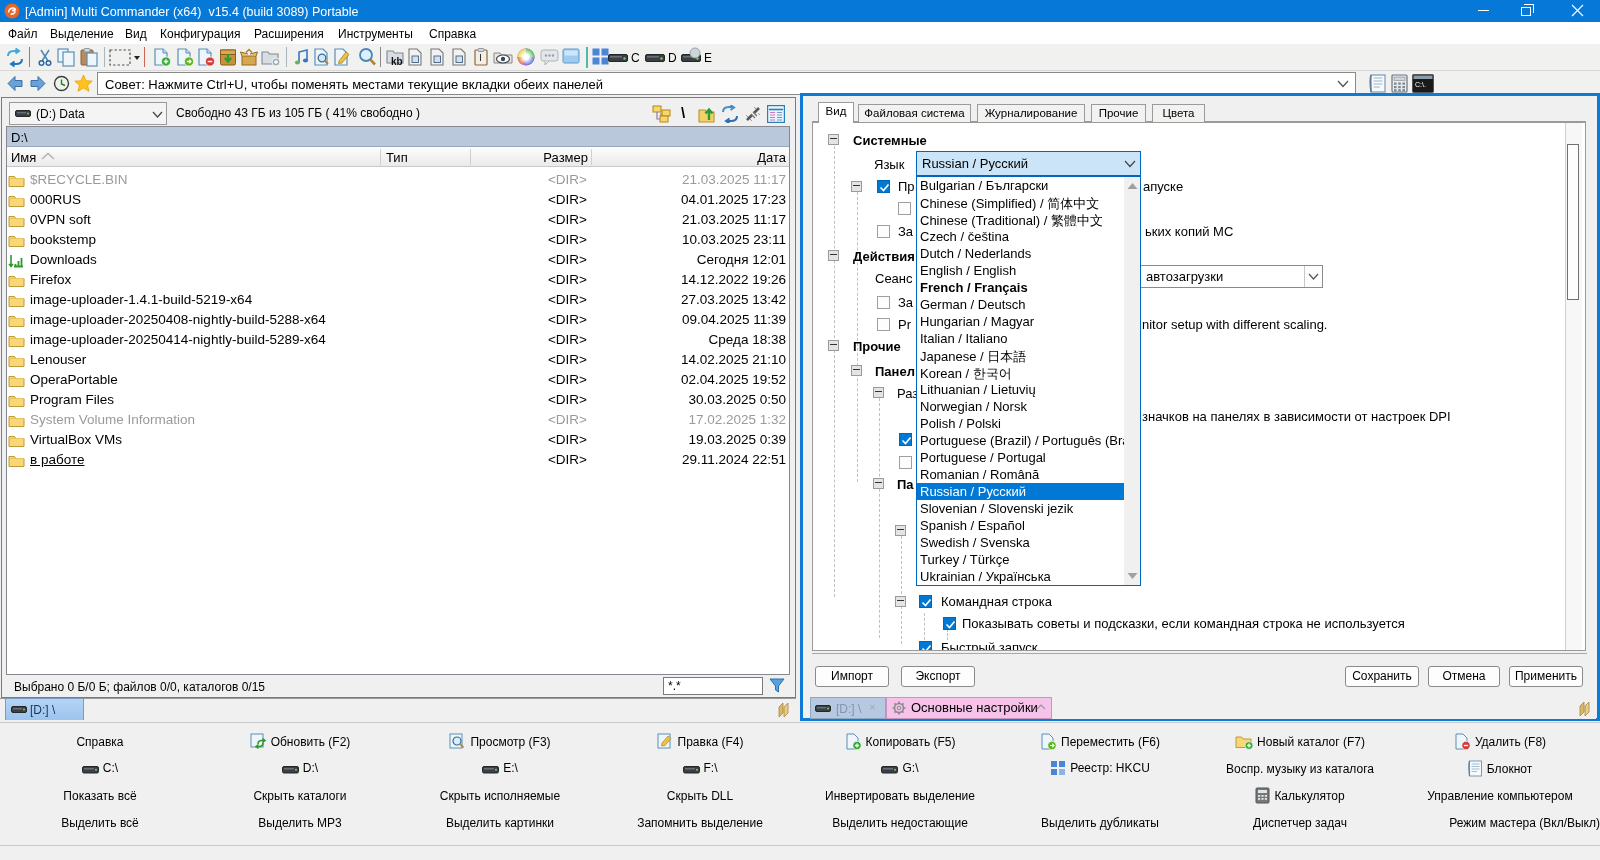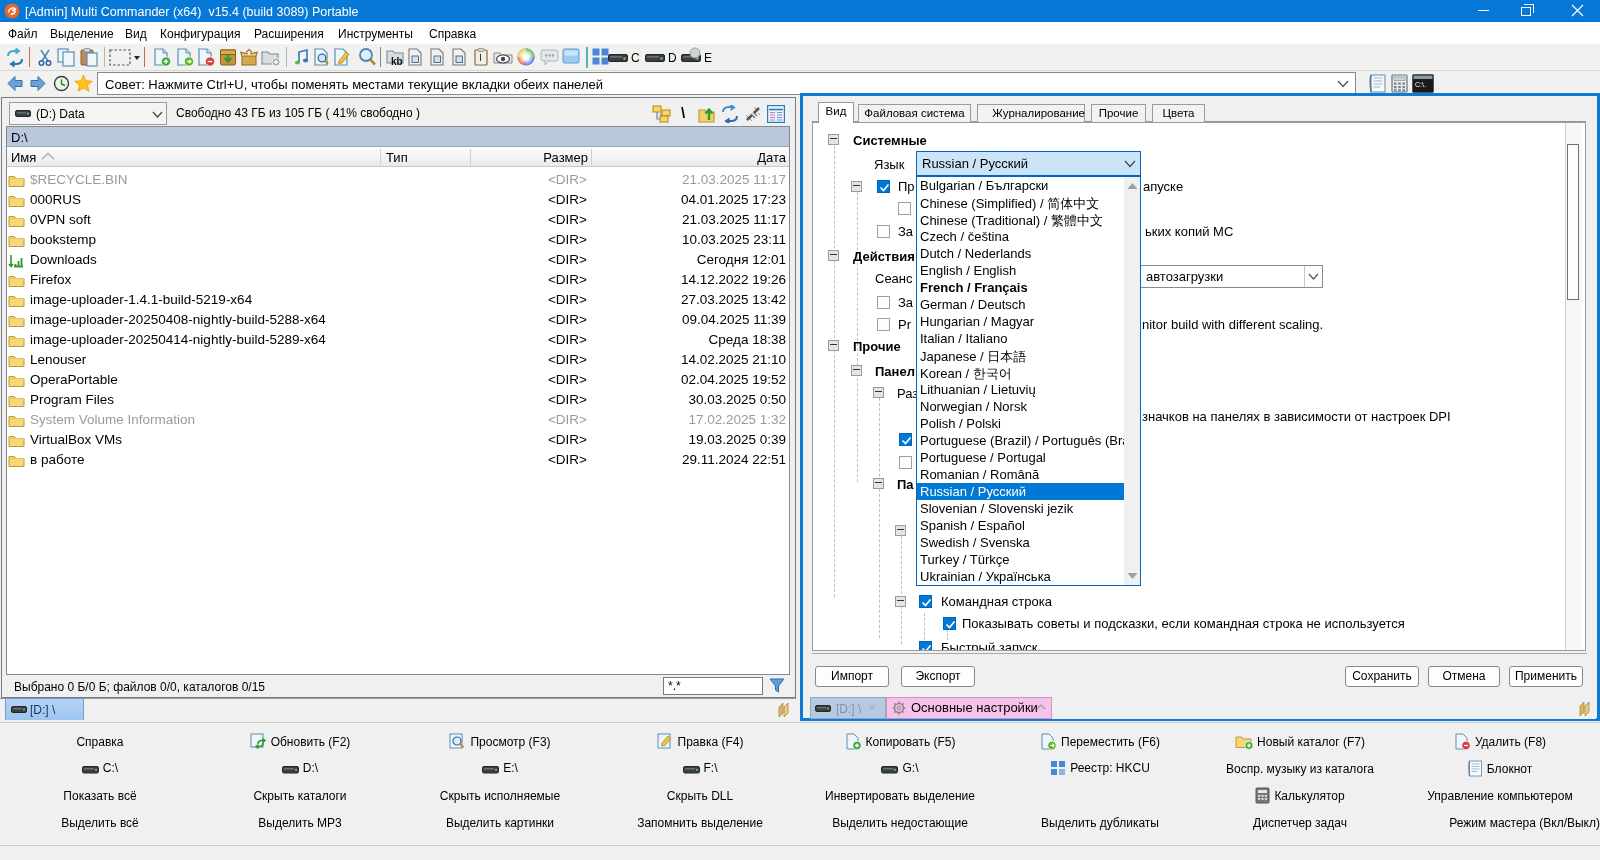--- a/index.html
+++ b/index.html
@@ -505,21 +505,21 @@
   </div>
 <div class="abs" style="left:30px;top:432px;color:#000;font-size:13.5px;">VirtualBox VMs</div>
 <div class="abs" style="left:500px;top:432px;width:87px;text-align:right;color:#000;font-size:13.5px;">&lt;DIR&gt;</div>
 <div class="abs" style="left:640px;top:432px;width:146px;text-align:right;color:#000;font-size:13.5px;">19.03.2025 0:39</div>
 <div class="abs" style="left:8px;top:453px;">
     <svg width="17" height="15">
       <path d="M1 3.5 L6.5 3.5 L8 5.5 L16 5.5 L16 13.5 L1 13.5 Z" fill="#f7d776" stroke="#c09a34" stroke-width="1"></path>
       <path d="M1 5.5 L16 5.5" stroke="#e8c25c" stroke-width="1"></path>
     </svg>
   </div>
-<div class="abs" style="left:30px;top:452px;color:#000;font-size:13.5px;">в работе</div>
+<div class="abs" style="left:30px;top:452px;color:#000;font-size:13.5px;text-decoration:underline;">в работе</div>
 <div class="abs" style="left:500px;top:452px;width:87px;text-align:right;color:#000;font-size:13.5px;">&lt;DIR&gt;</div>
 <div class="abs" style="left:640px;top:452px;width:146px;text-align:right;color:#000;font-size:13.5px;">29.11.2024 22:51</div>
 <div class="abs" style="left:2px;top:676px;width:793px;height:21px;background:#f0f0f0;"></div>
 <div class="abs" style="left:14px;top:680px;font-size:12px;">Выбрано 0 Б/0 Б; файлов 0/0, каталогов 0/15</div>
 <div class="abs" style="left:663px;top:677px;width:100px;height:18px;background:#fff;border:1px solid #7a7a7a;"></div>
 <div class="abs" style="left:668px;top:679px;font-size:12px;">*.*</div>
 <div class="abs" style="left:769px;top:678px;">
     <svg width="16" height="16">
       <path d="M1 1 L15 1 L9.5 8 L9.5 14 L6.5 12 L6.5 8 Z" fill="#5aa0dc" stroke="#2a70ac" stroke-width="1"></path>
     </svg>
@@ -542,21 +542,21 @@
       <path d="M7 16 L7 6 L11 2 L11 12 Z" fill="#e8cc88" stroke="#a8863a" stroke-width="0.8"></path>
     </svg>
   </div>
 <div class="abs" style="left:800px;top:93px;width:800px;height:628px;border:3px solid #0e7ad3;background:#f0f0f0;"></div>
 <div class="abs" style="left:812px;top:121px;width:774px;height:1px;background:#9a9a9a;"></div>
 <div class="abs" style="left:818px;top:102px;width:36px;height:20px;background:#fff;border:1px solid #9a9a9a;border-bottom:none;z-index:3;"></div>
 <div class="abs" style="left:818px;top:105px;width:36px;text-align:center;z-index:4;font-size:11.5px;">Вид</div>
 <div class="abs" style="left:858px;top:104px;width:113px;height:18px;background:#f2f2f1;border:1px solid #9a9a9a;border-bottom:none;"></div>
 <div class="abs" style="left:858px;top:107px;width:113px;text-align:center;font-size:11.5px;">Файловая система</div>
 <div class="abs" style="left:977px;top:104px;width:108px;height:18px;background:#f2f2f1;border:1px solid #9a9a9a;border-bottom:none;"></div>
-<div class="abs" style="left:977px;top:107px;width:108px;text-align:right;font-size:11.5px;">Журналирование</div>
+<div class="abs" style="left:977px;top:107px;width:108px;text-align:center;font-size:11.5px;">Журналирование</div>
 <div class="abs" style="left:1091px;top:104px;width:55px;height:18px;background:#f2f2f1;border:1px solid #9a9a9a;border-bottom:none;"></div>
 <div class="abs" style="left:1091px;top:107px;width:55px;text-align:center;font-size:11.5px;">Прочие</div>
 <div class="abs" style="left:1152px;top:104px;width:53px;height:18px;background:#f2f2f1;border:1px solid #9a9a9a;border-bottom:none;"></div>
 <div class="abs" style="left:1152px;top:107px;width:53px;text-align:center;font-size:11.5px;">Цвета</div>
 <div class="abs" style="left:812px;top:122px;width:774px;height:529px;background:#fff;border:1px solid #9a9a9a;border-top:none;"></div>
 <div class="abs" style="left:812px;top:122px;width:774px;height:1px;background:#9a9a9a;"></div>
 <div class="abs" style="left:819px;top:121px;width:34px;height:2px;background:#fff;z-index:3;"></div>
 <div class="abs" style="left:812px;top:653px;width:775px;height:1px;background:#a8a8a8;"></div>
 <div class="abs" style="left:1565px;top:123px;width:17px;height:527px;background:#f7f7f7;border-left:1px solid #d0d0d0;"></div>
 <div class="abs" style="left:1567px;top:144px;width:12px;height:156px;background:#fdfdfd;border:1px solid #707070;"></div>
@@ -644,21 +644,21 @@
 <div class="abs" style="left:919px;top:641px;width:13px;height:9px;overflow:hidden;">
     <div style="width:13px;height:13px;background:#0078d4;border:1px solid #0067b8;">
       <svg width="13" height="13">
         <path d="M2.5 6.5 L5.5 9.5 L10.5 3.5" stroke="#fff" stroke-width="1.6" fill="none"></path>
       </svg>
     </div>
   </div>
 <div class="abs" style="left:941px;top:640px;height:10px;overflow:hidden;font-size:13px;">Быстрый запуск</div>
 <div class="abs" style="left:1143px;top:179px;font-size:13px;">апуске</div>
 <div class="abs" style="left:1145px;top:224px;font-size:13px;">ьких копий MC</div>
-<div class="abs" style="left:1142px;top:317px;font-size:13px;">nitor build with different scaling.</div>
+<div class="abs" style="left:1142px;top:317px;font-size:13px;">nitor setup with different scaling.</div>
 <div class="abs" style="left:1142px;top:409px;font-size:13px;">значков на панелях в зависимости от настроек DPI</div>
 <div class="abs" style="left:1140px;top:265px;width:183px;height:23px;background:#fff;border:1px solid #8a8a8a;"></div>
 <div class="abs" style="left:1146px;top:269px;font-size:13px;">автозагрузки</div>
 <div class="abs" style="left:1304px;top:266px;width:18px;height:21px;background:#fdfdfd;border-left:1px solid #c8c8c8;"></div>
 <div class="abs" style="left:1308px;top:273px;">
     <svg width="11" height="7">
       <path d="M1 1 L5.5 6 L10 1" stroke="#555" stroke-width="1.2" fill="none"></path>
     </svg>
   </div>
 <div class="abs" style="left:916px;top:151px;width:225px;height:25px;background:#cce4f7;border:1px solid #0067c0;z-index:5;"></div>

